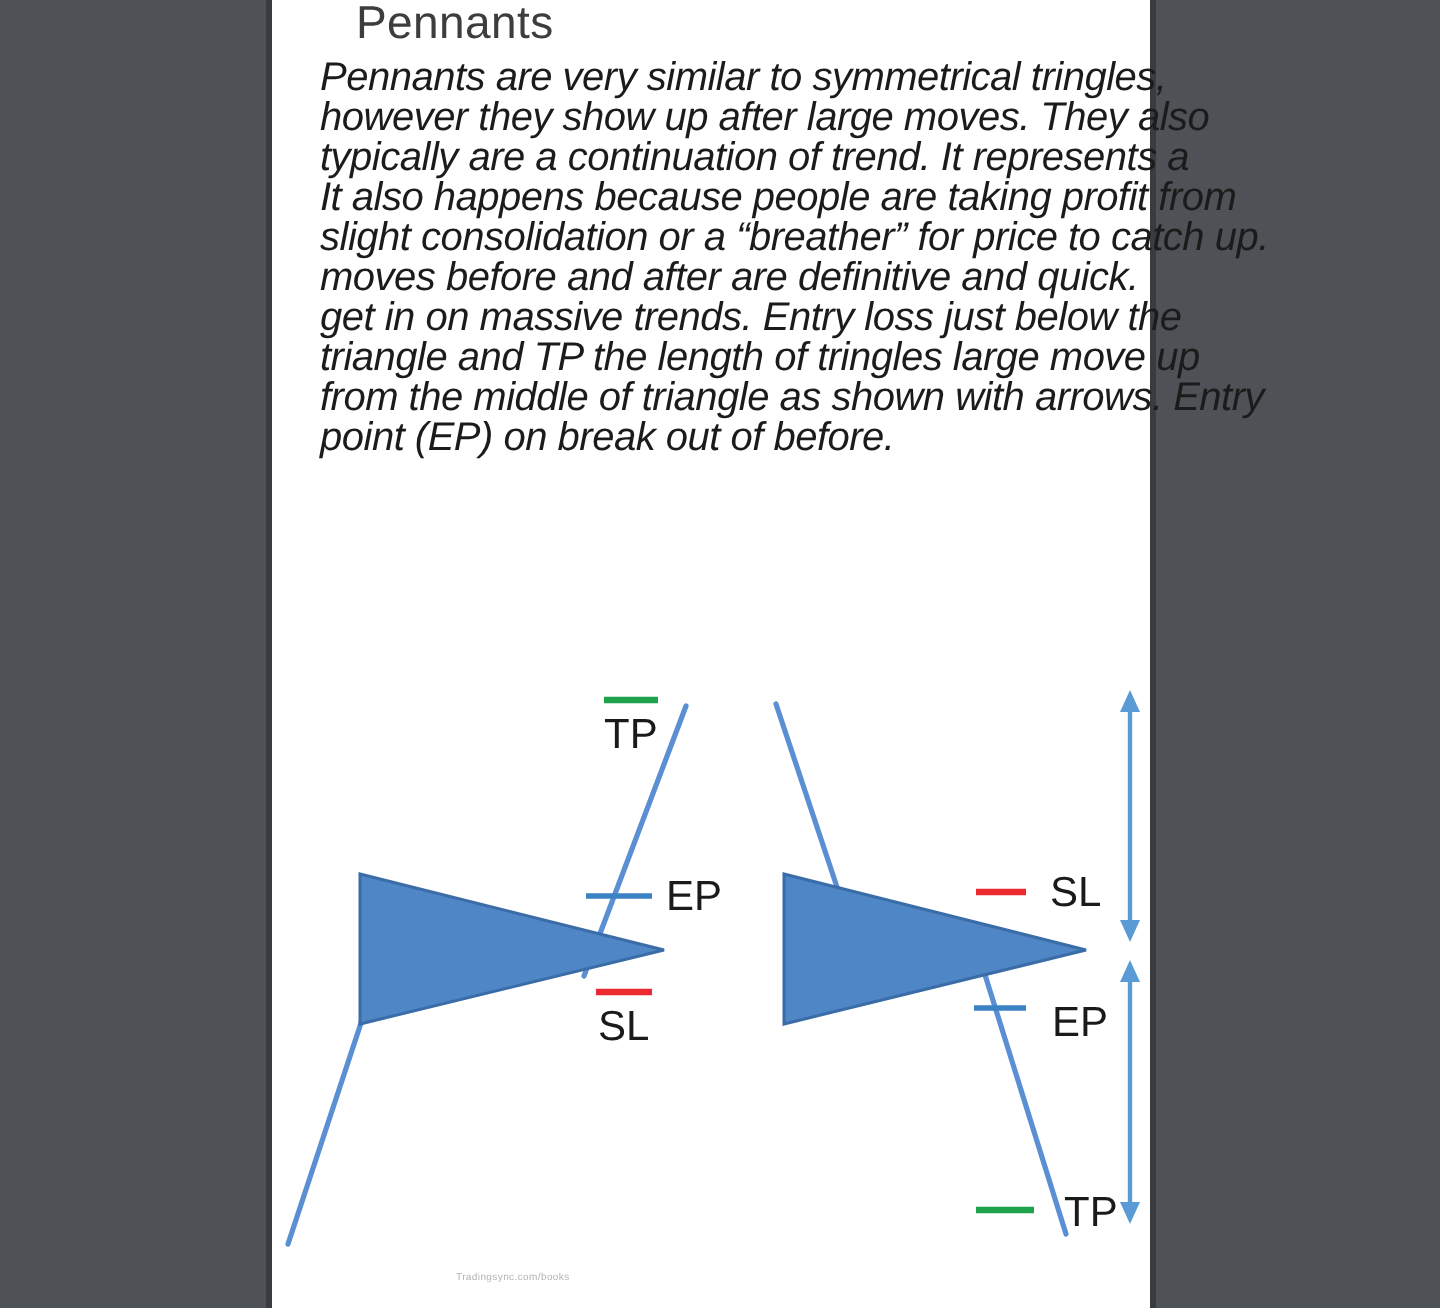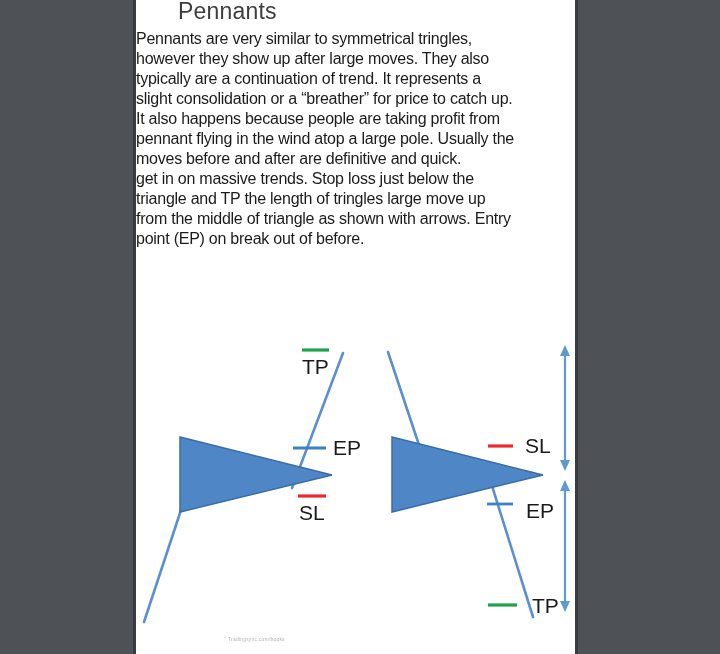--- a/index.html
+++ b/index.html
@@ -17,23 +17,23 @@
     background: var(--page-bg, #ffffff);
   }
 
   .doc-title {
     position: absolute; left: 42px; top: -2px;
     font-size: 23px; line-height: 26px; color: #3d3d3d;
     letter-spacing: 0.2px;
   }
 
   .body-text {
-    position: absolute; left: 0; top: 29px; width: 430px;
-    font-size: 16px; line-height: 20px; color: #1b1b1b;
-    letter-spacing: -0.25px; white-space: nowrap;
+    position: absolute; left: 24px; top: 29px; width: 430px;
+    font-size: 20px; line-height: 20px; color: #1b1b1b;
+    letter-spacing: -0.25px; white-space: nowrap; font-style: italic;
   }
 
   .diagram-svg { position: absolute; left: 0; top: 0; width: 439px; height: 654px; }
 
   .pole-line   { stroke: var(--line-blue, #5b8fd4); stroke-width: 2.6; fill: none; stroke-linecap: round; }
   .pennant     { fill: var(--triangle-fill, #4f86c6); stroke: var(--triangle-stroke, #3a6da8); stroke-width: 1.5; }
   .tick-green  { stroke: var(--tick-green, #1ea24b); stroke-width: 3.2; }
   .tick-red    { stroke: var(--tick-red, #ea2a2e); stroke-width: 3.2; }
   .tick-blue   { stroke: var(--tick-blue, #3b82c4); stroke-width: 2.8; }
   .arrow-shaft { stroke: var(--arrow-blue, #5b9bd5); stroke-width: 2.2; }
@@ -58,25 +58,24 @@
   <div class="edge-strip right"></div>
 
   <div class="page">
 
     <div class="doc-title">Pennants</div>
 
     <div class="body-text">
       <div>Pennants are very similar to symmetrical tringles,</div>
       <div>however they show up after large moves. They also</div>
       <div>typically are a continuation of trend. It represents a</div>
+      <div>It also happens because people are taking profit from</div>
       <div>slight consolidation or a “breather” for price to catch up.</div>
-      <div>It also happens because people are taking profit from</div>
-      <div>pennant flying in the wind atop a large pole. Usually the</div>
       <div>moves before and after are definitive and quick.</div>
-      <div>get in on massive trends. Stop loss just below the</div>
+      <div>get in on massive trends. Entry loss just below the</div>
       <div>triangle and TP the length of tringles large move up</div>
       <div>from the middle of triangle as shown with arrows. Entry</div>
       <div>point (EP) on break out of before.</div>
     </div>
 
     <svg class="diagram-svg" viewBox="0 0 439 654">
 
       <g>
         <line class="pole-line" x1="8" y1="622" x2="45" y2="510"></line>
         <line class="pole-line" x1="156" y1="488" x2="207" y2="353"></line>

